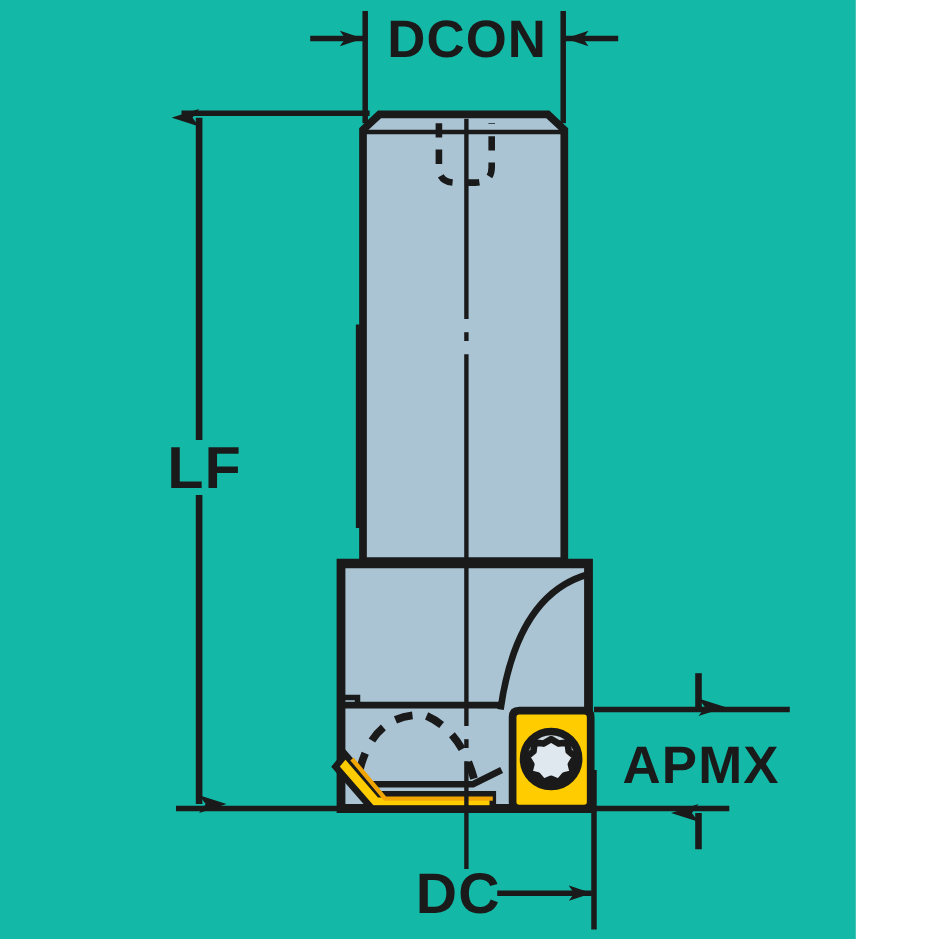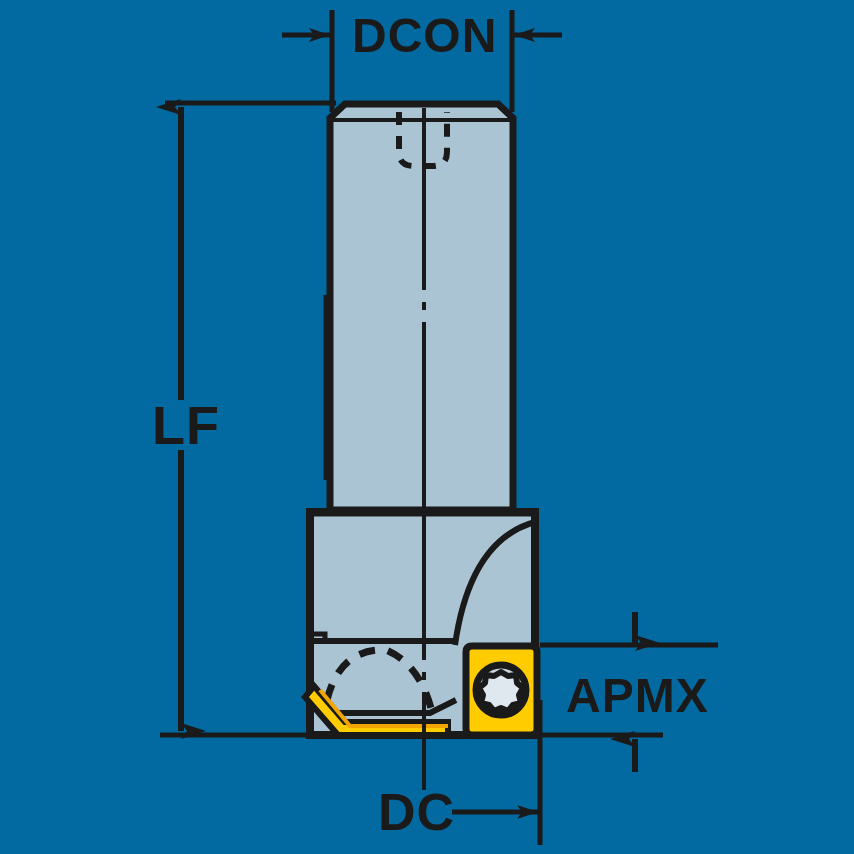--- a/index.html
+++ b/index.html
@@ -6,23 +6,23 @@
   html, body {
     margin: 0;
     padding: 0;
     background: #ffffff;
   }
   body {
     font-family: "Liberation Sans", sans-serif;
   }
   #drawing-root {
     position: relative;
-    width: 854px;
+    width: 778px;
     height: 854px;
-    background: #0369a1;
+    background: #14b8a6;
     overflow: hidden;
   }
   svg#tool-svg {
     display: block;
     width: 854px;
     height: 854px;
   }
   .dim-label {
     font-family: "Liberation Sans", sans-serif;
     font-weight: bold;

